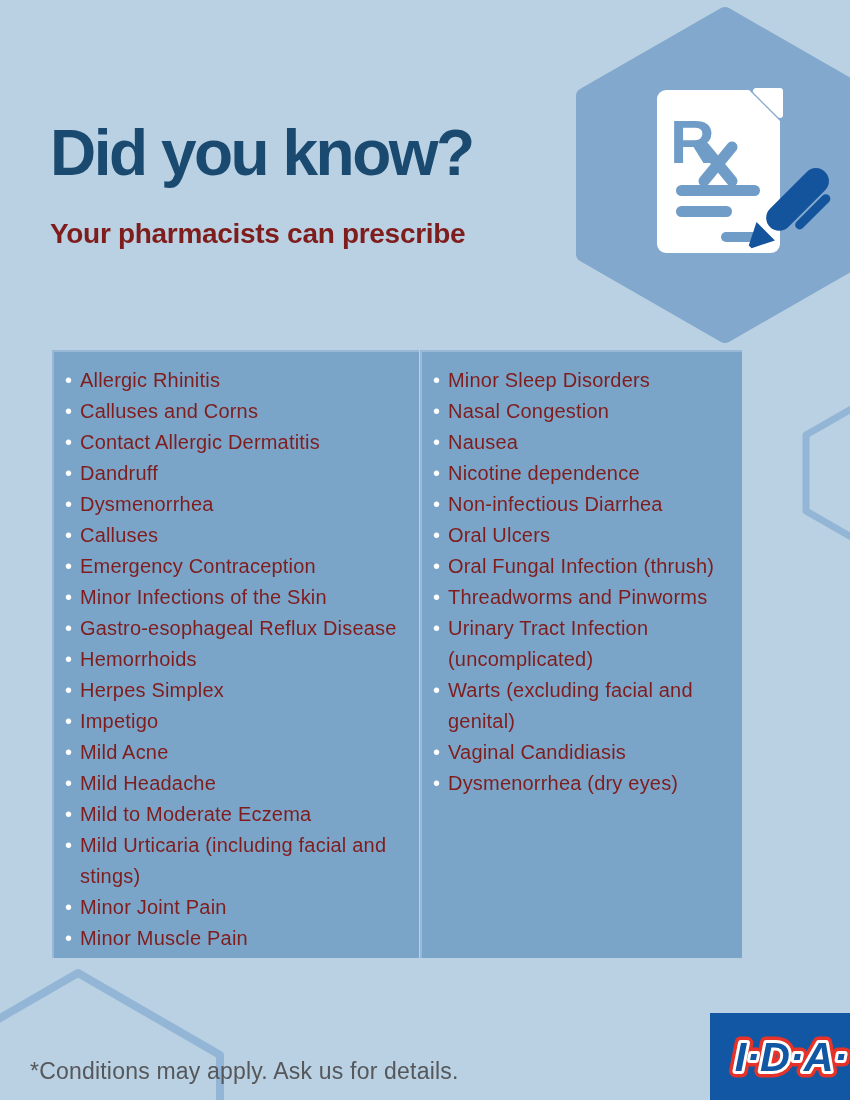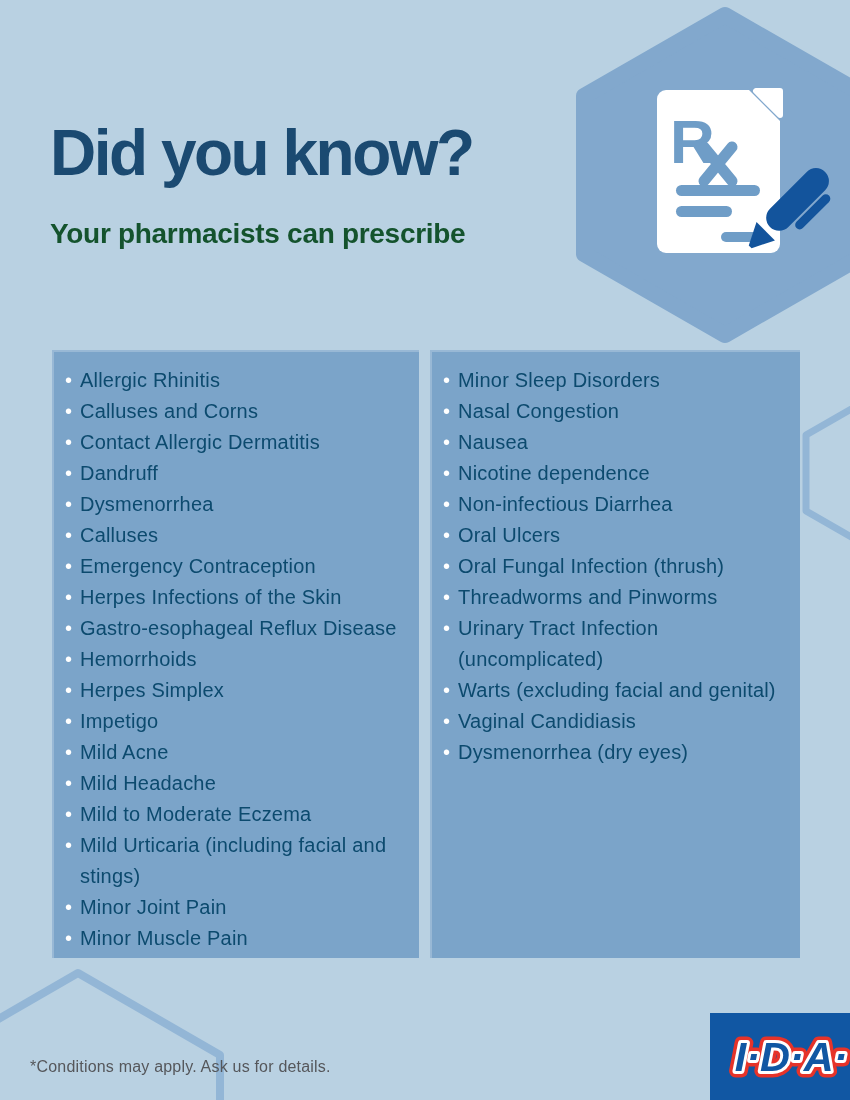--- a/index.html
+++ b/index.html
@@ -13,52 +13,52 @@
     background:#b9d1e2;overflow:hidden;
   }
   
   .title{
     position:absolute;left:50px;top:84px;
     font-size:64px;font-weight:700;letter-spacing:-2.5px;
     color:#1b4a71;line-height:1.05;margin-top:36px;
   }
   .subtitle{
     position:absolute;left:50px;top:214px;
-    font-size:28px;font-weight:700;color:#14532d;
+    font-size:28px;font-weight:700;color:#7f1d1d;
     line-height:39px;letter-spacing:-0.3px;
   }
   
   .hex-top{position:absolute;left:550px;top:0;width:300px;height:350px;}
   .hex-right{position:absolute;left:790px;top:390px;width:60px;height:170px;}
   .hex-bottom{position:absolute;left:0;top:960px;width:240px;height:140px;}
   
   .panel{
     position:absolute;top:350px;height:608px;
     background:#7ba4c9;
     box-shadow:inset 2px 2px 0 rgba(255,255,255,0.22);
   }
   .panel.left{left:52px;width:367px;}
-  .panel.right{left:430px;width:370px;}
+  .panel.right{left:420px;width:322px;}
   .panel ul{
     margin:0;padding:15px 8px 0 2px;list-style:none;
   }
   .panel li{
     position:relative;padding-left:26px;
-    color:#0c4a6e;font-size:20px;line-height:31px;
+    color:#7f1d1d;font-size:20px;line-height:31px;
     letter-spacing:0.2px;
   }
   .panel li::before{
     content:"•";
     position:absolute;left:11px;top:0;
     color:#ffffff;
   }
   
   .footnote{
     position:absolute;left:30px;top:1058px;
-    font-size:16px;color:#55575b;letter-spacing:0.2px;
+    font-size:23px;color:#55575b;letter-spacing:0.2px;
   }
   .ida-logo{
     position:absolute;left:678px;top:1013px;width:172px;height:87px;
     background:#1157a3;
     display:flex;align-items:center;justify-content:center;margin-left:32px;
   }
   .ida-logo svg{width:148px;height:58px;}
 </style>
 </head>
 <body>
@@ -106,21 +106,21 @@
 
   <div class="panel left">
     <ul>
         <li>Allergic Rhinitis</li>
         <li>Calluses and Corns</li>
         <li>Contact Allergic Dermatitis</li>
         <li>Dandruff</li>
         <li>Dysmenorrhea</li>
         <li>Calluses</li>
         <li>Emergency Contraception</li>
-        <li>Herpes Infections of the Skin</li>
+        <li>Minor Infections of the Skin</li>
         <li>Gastro-esophageal Reflux Disease</li>
         <li>Hemorrhoids</li>
         <li>Herpes Simplex</li>
         <li>Impetigo</li>
         <li>Mild Acne</li>
         <li>Mild Headache</li>
         <li>Mild to Moderate Eczema</li>
         <li>Mild Urticaria (including facial and stings)</li>
         <li>Minor Joint Pain</li>
         <li>Minor Muscle Pain</li>

